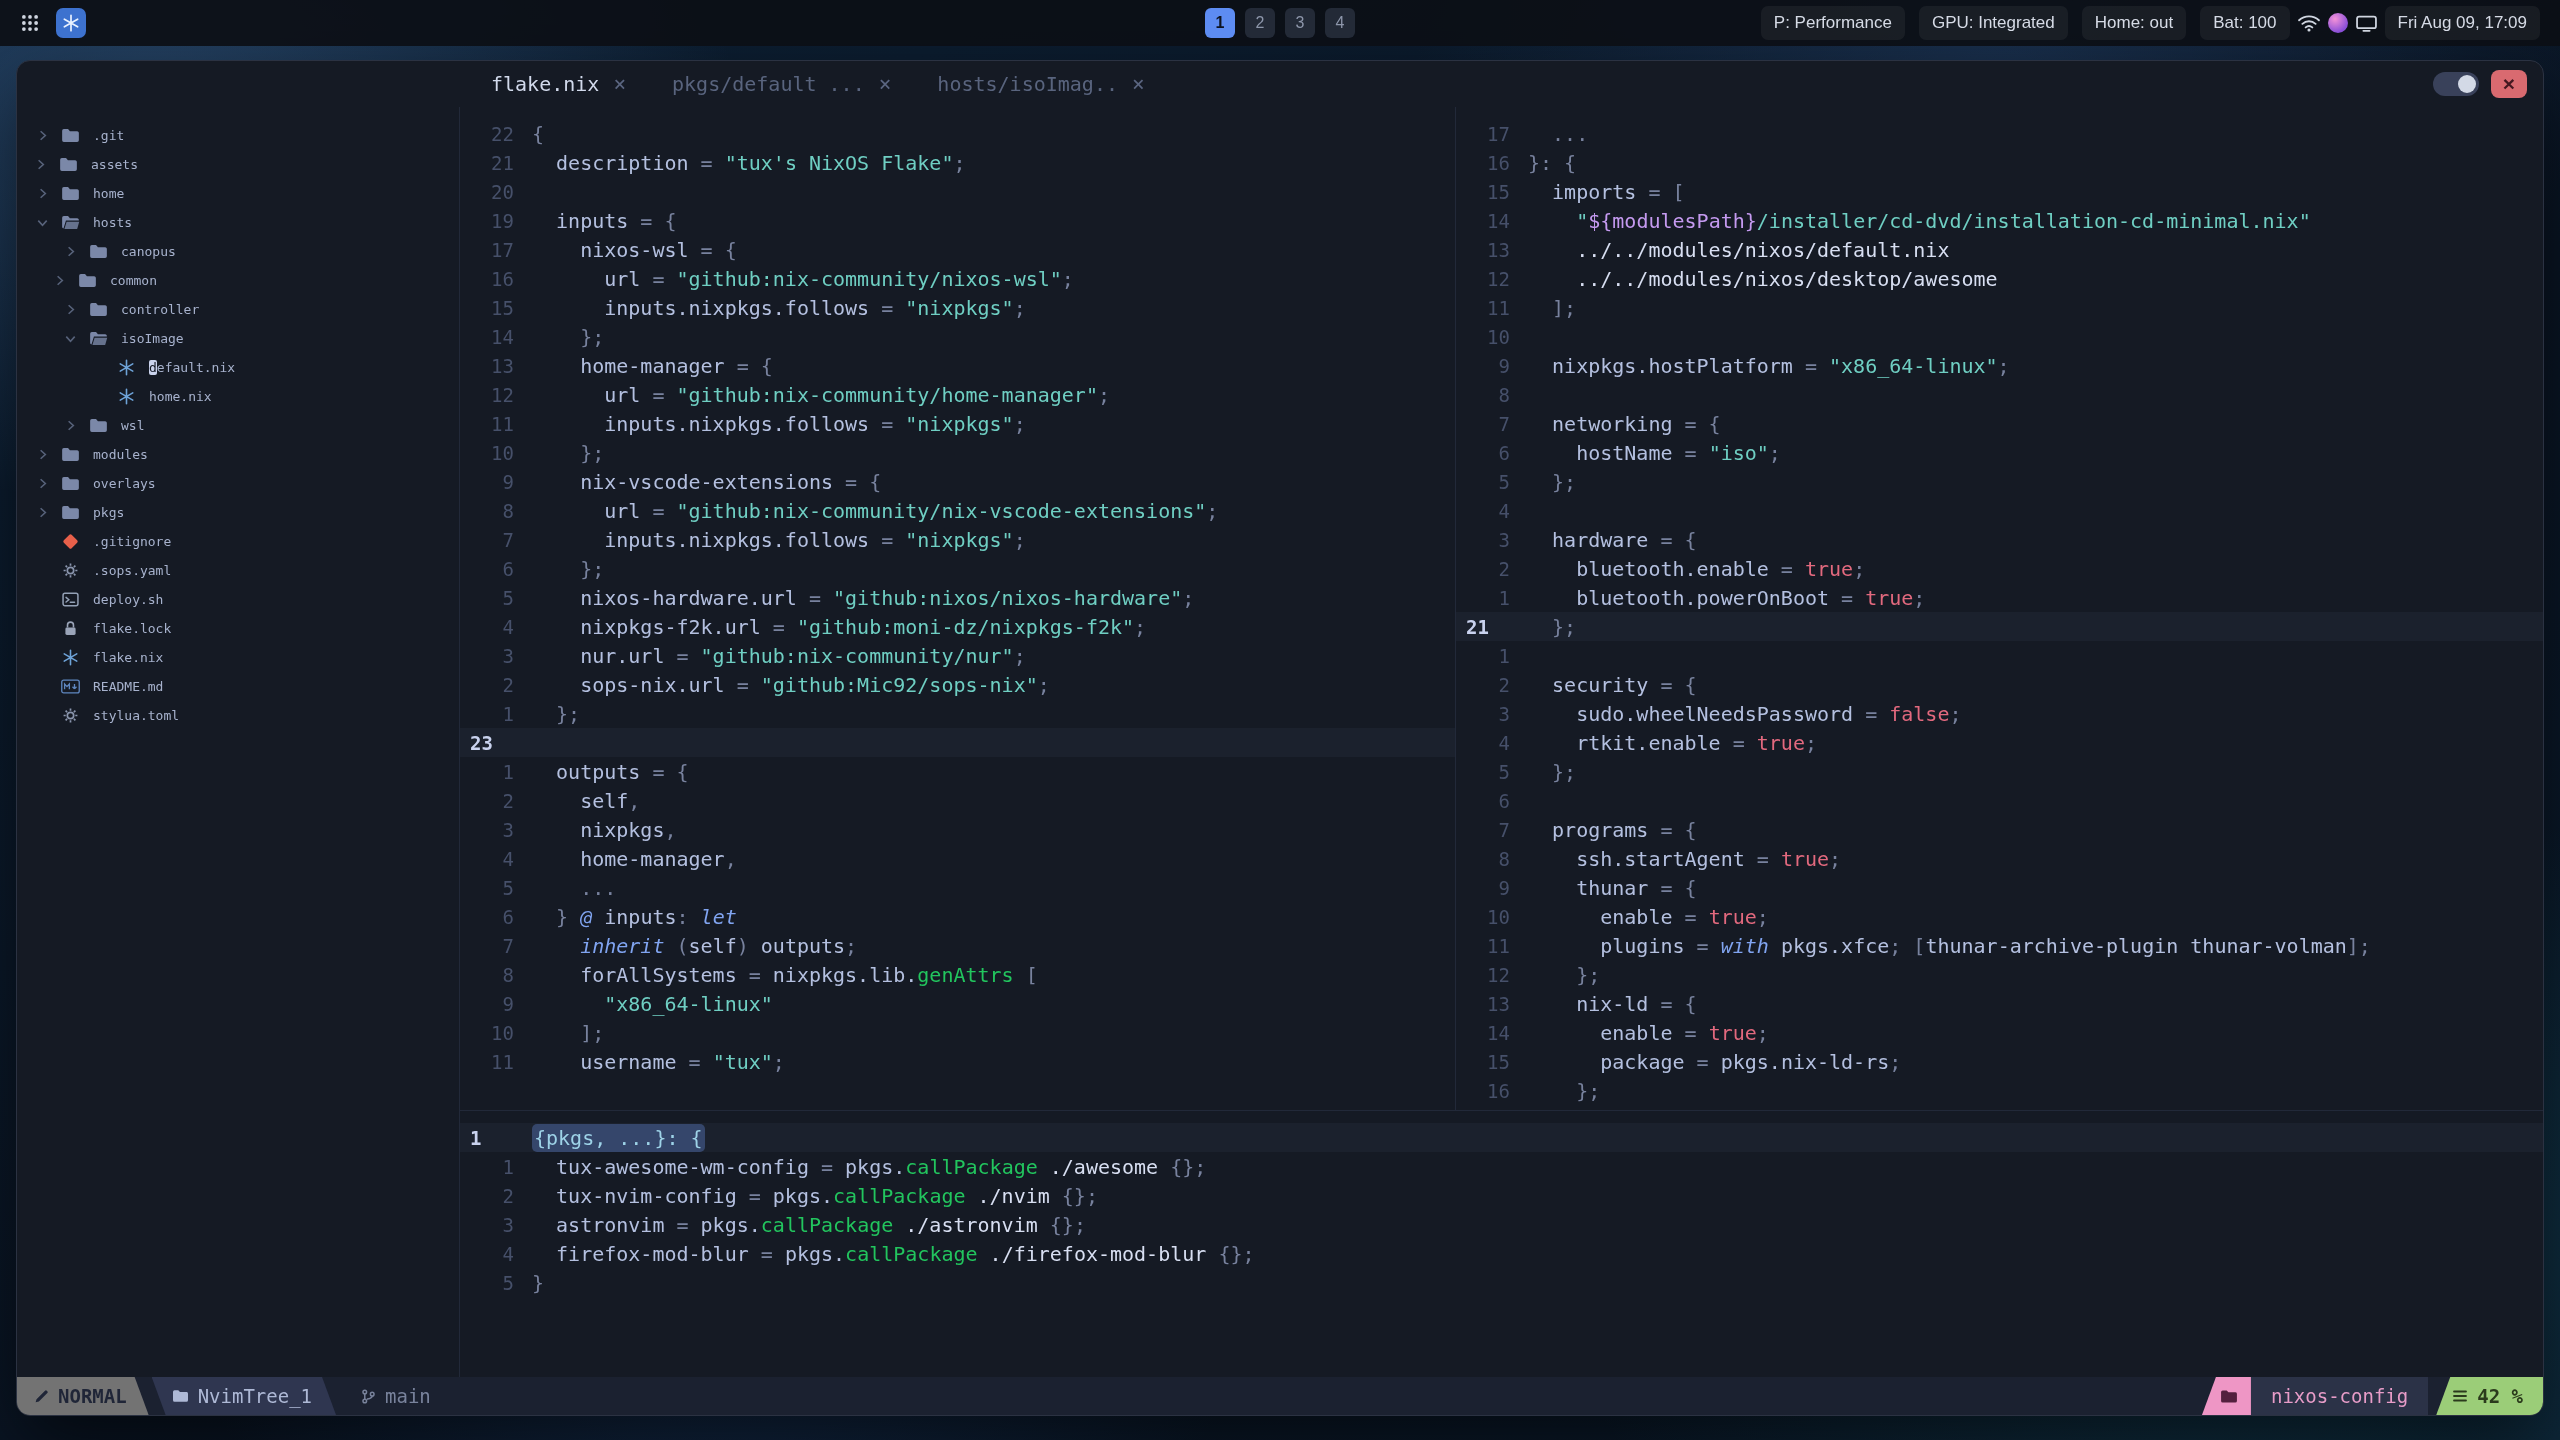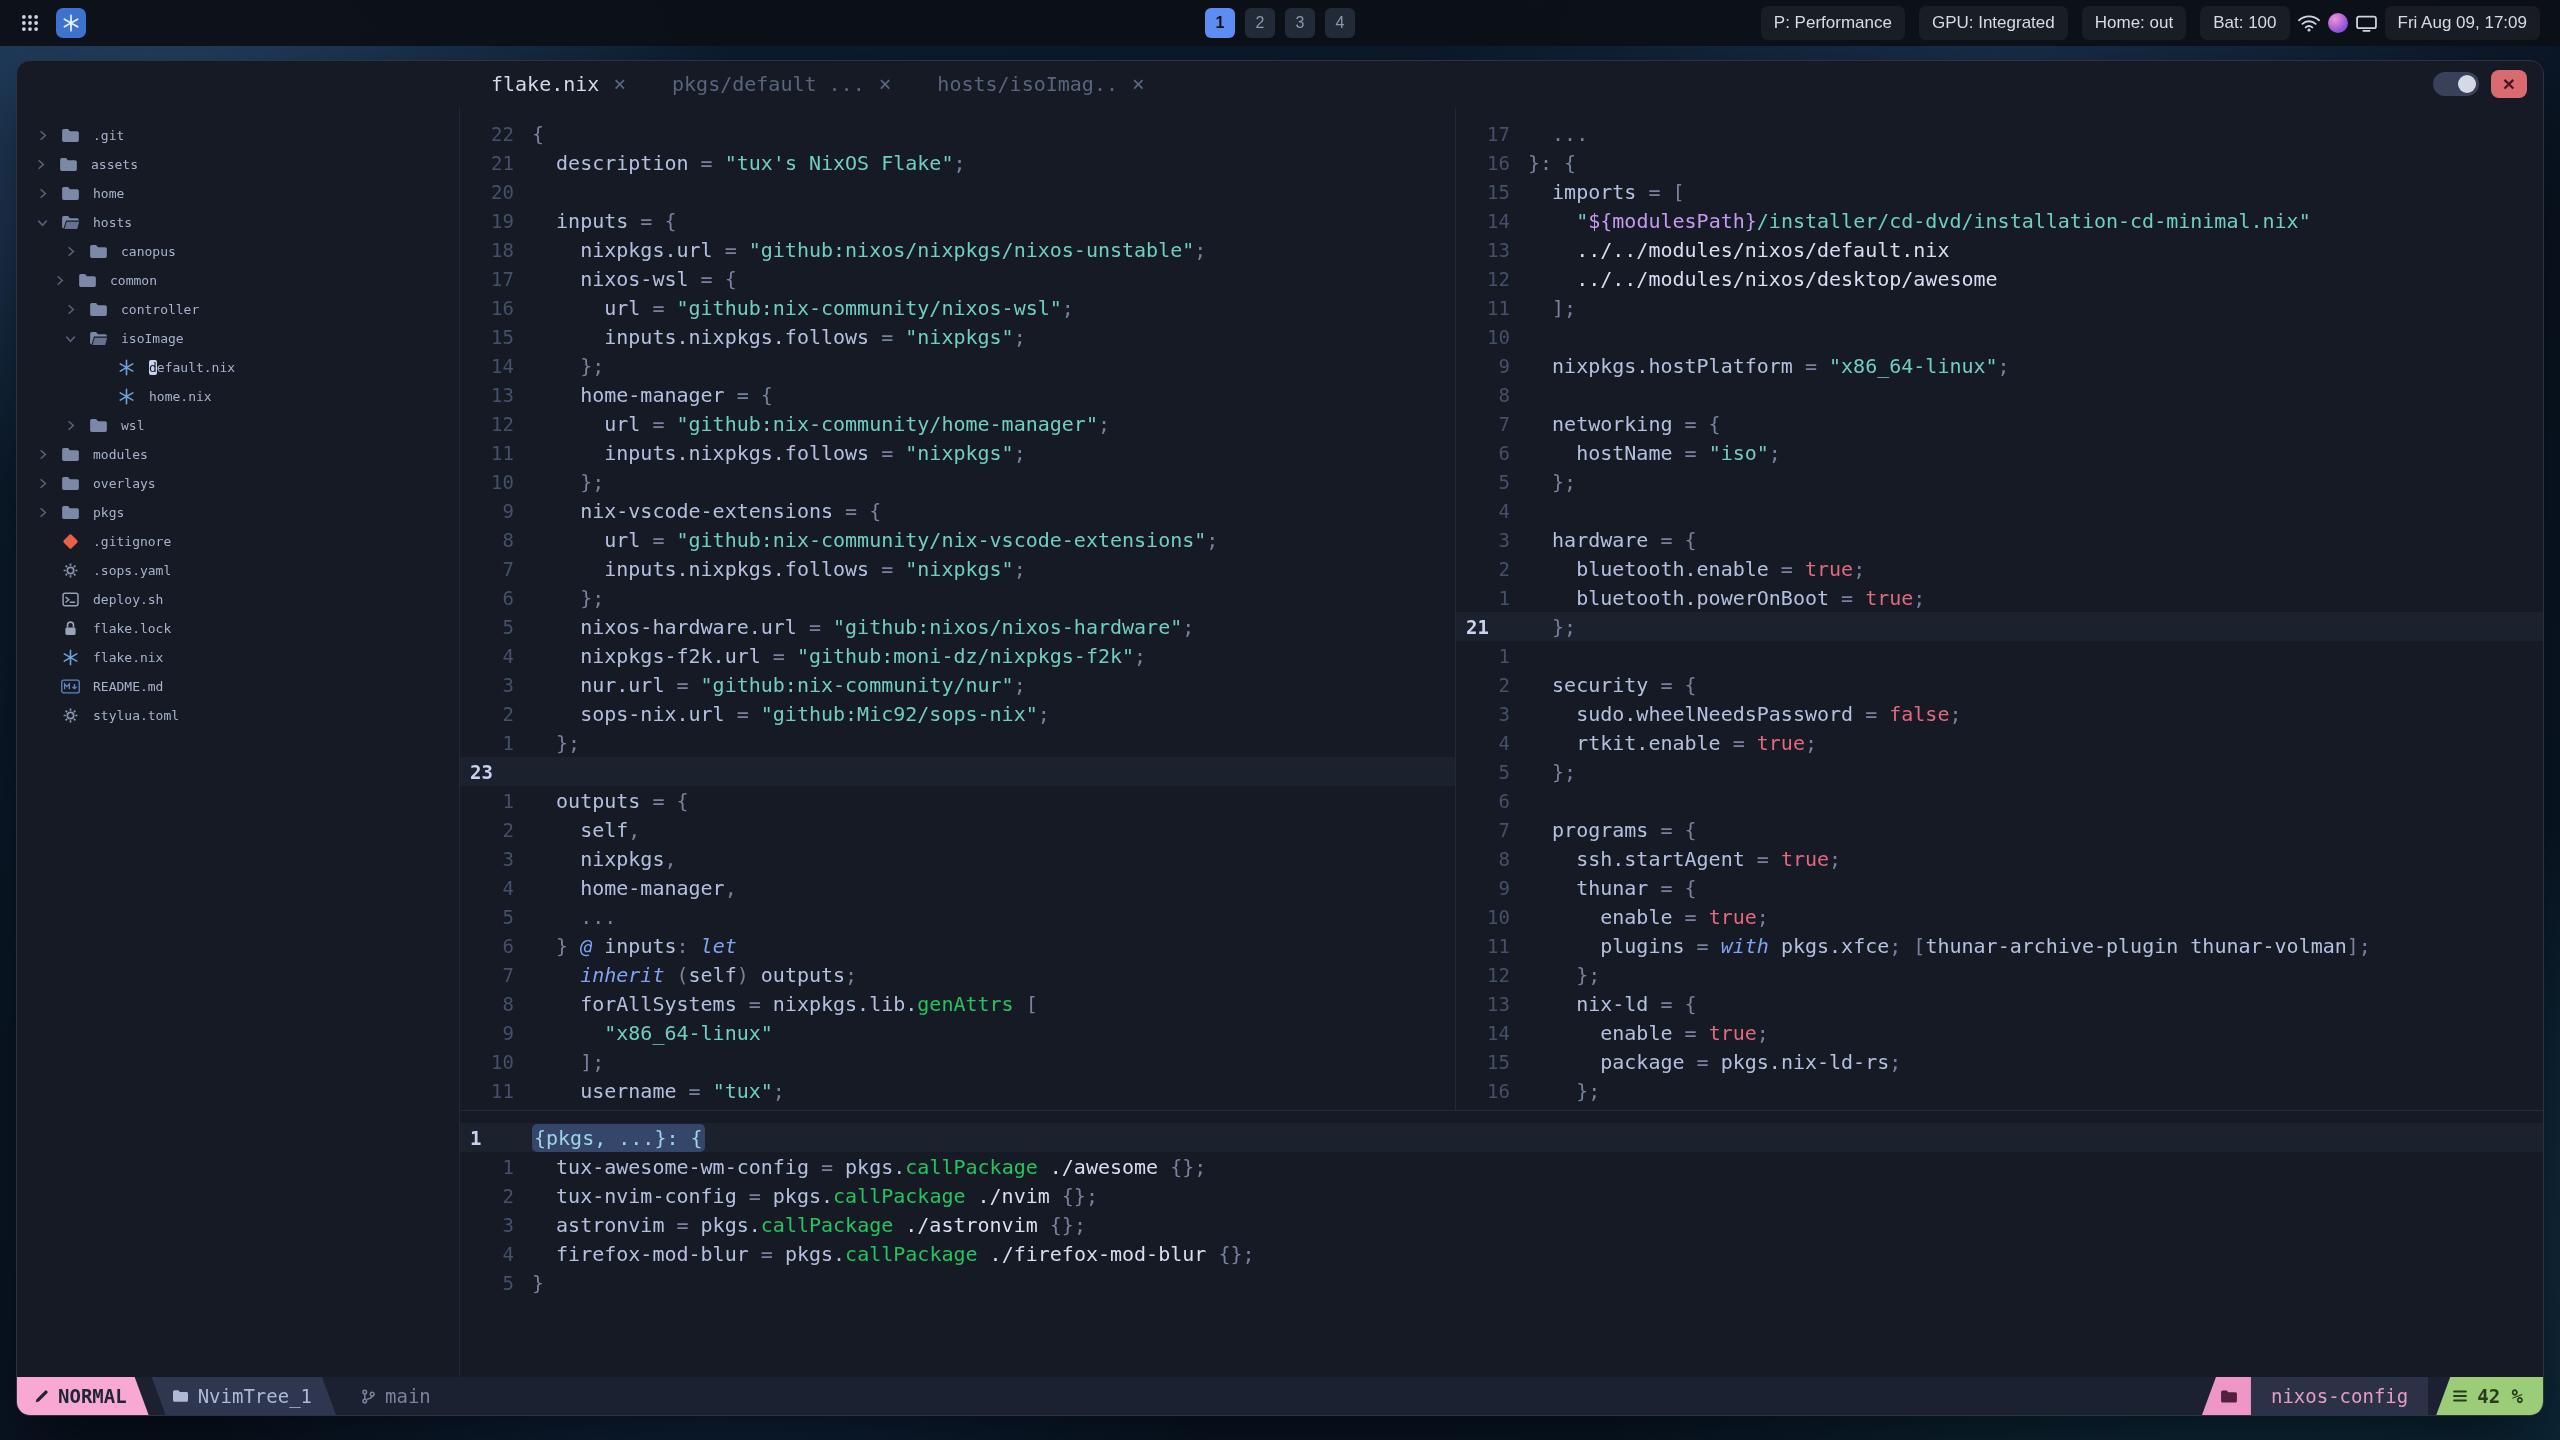--- a/index.html
+++ b/index.html
@@ -71,21 +71,21 @@
 .tk-s{color:#6fcfc3}
 .tk-b{color:#e2697e}
 .tk-k{color:#80a4f0;font-style:italic}
 .tk-f{color:#22c55e}
 .tk-w{color:#d8dff2}
 .tk-i{color:#c59af0}
 .tk-h{background:#35466b;color:#9ed3e8;padding:2px 2px;border-radius:5px}
 
 .statusline{flex:0 0 38px;background:#1b2130;display:flex;align-items:stretch;font-family:"DejaVu Sans Mono",monospace;font-size:19px;overflow:hidden}
 .sl-left{display:flex;align-items:stretch}
-.sl-mode{display:flex;align-items:center;gap:8px;background:#f9a8d4;color:#1f2537;font-weight:bold;padding:0 22px 0 16px;clip-path:polygon(0 0,calc(100% - 14px) 0,100% 100%,0 100%)}
+.sl-mode{display:flex;align-items:center;gap:8px;background:#737373;color:#1f2537;font-weight:bold;padding:0 22px 0 16px;clip-path:polygon(0 0,calc(100% - 14px) 0,100% 100%,0 100%)}
 .sl-buf{display:flex;align-items:center;gap:9px;background:#2f3650;color:#aeb9d6;padding:0 24px 0 20px;margin-left:3px;clip-path:polygon(0 0,calc(100% - 14px) 0,100% 100%,14px 100%)}
 .sl-branch{display:flex;align-items:center;gap:8px;color:#79839c;padding:0 18px;margin-left:6px}
 .sl-right{margin-left:auto;display:flex;align-items:stretch}
 .sl-proj-icon{display:flex;align-items:center;background:#ee96c5;color:#53203e;padding:0 13px 0 18px;clip-path:polygon(14px 0,100% 0,100% 100%,0 100%)}
 .sl-proj{display:flex;align-items:center;background:#2b3247;color:#e79cc8;padding:0 20px}
 .sl-pct{display:flex;align-items:center;gap:9px;background:#9bcd78;color:#2b3a1c;font-weight:bold;padding:0 20px 0 16px;margin-left:8px;clip-path:polygon(14px 0,100% 0,100% 100%,0 100%)}
 svg{display:block}
 </style>
 </head>
 <body>
@@ -461,24 +461,20 @@
             </div>
             <div class="cl">
               <span class="ln">20</span>
               <span class="lt"></span>
             </div>
             <div class="cl">
               <span class="ln">19</span>
               <span class="lt"><span class="tk-a">  inputs</span><span class="tk-p"> = {</span></span>
             </div>
             <div class="cl">
-              <span class="ln">18</span>
-              <span class="lt"><span class="tk-a">    nixpkgs.url</span><span class="tk-p"> = </span><span class="tk-s">"github:nixos/nixpkgs/nixos-unstable"</span><span class="tk-p">;</span></span>
-            </div>
-            <div class="cl">
               <span class="ln">17</span>
               <span class="lt"><span class="tk-a">    nixos-wsl</span><span class="tk-p"> = {</span></span>
             </div>
             <div class="cl">
               <span class="ln">16</span>
               <span class="lt"><span class="tk-a">      url</span><span class="tk-p"> = </span><span class="tk-s">"github:nix-community/nixos-wsl"</span><span class="tk-p">;</span></span>
             </div>
             <div class="cl">
               <span class="ln">15</span>
               <span class="lt"><span class="tk-a">      inputs.nixpkgs.follows</span><span class="tk-p"> = </span><span class="tk-s">"nixpkgs"</span><span class="tk-p">;</span></span>

